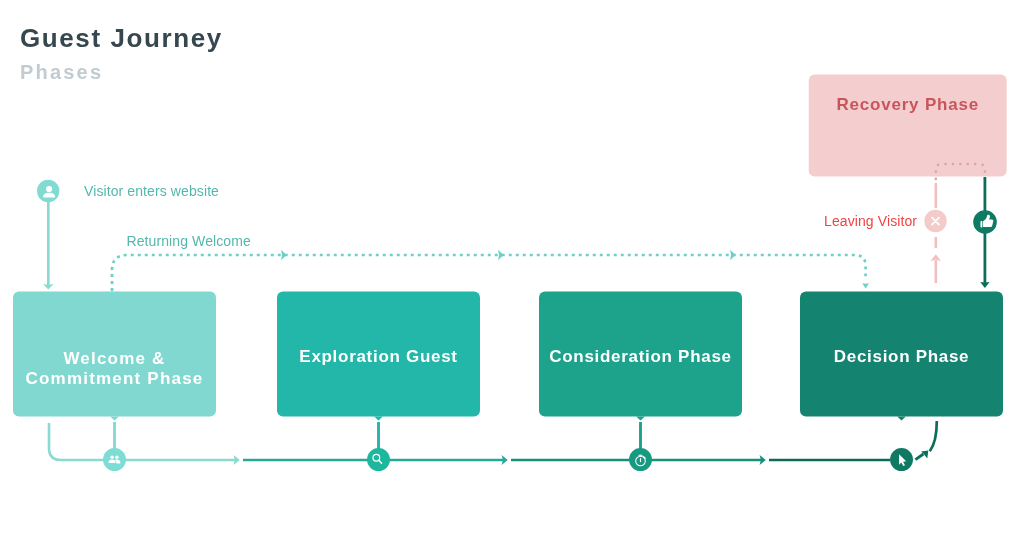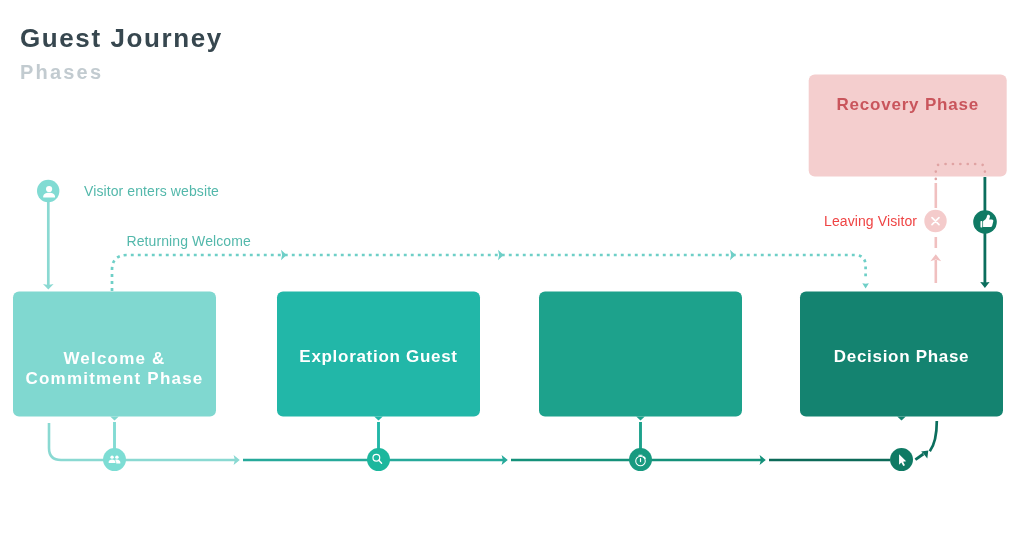--- a/index.html
+++ b/index.html
@@ -160,19 +160,20 @@
     </g>
   </svg>
 
   <div class="rec-label-wrap">
     <span class="rec-label">Recovery Phase</span>
   </div>
 
   <div class="p-label p1"><span>Welcome &amp;
 Commitment Phase</span></div>
   <div class="p-label p2"><span>Exploration Guest</span></div>
+  <div class="p-label p3"><span>Consideration Phase</span></div>
   <div class="p-label p4"><span>Decision Phase</span></div>
 
   <div class="note n-visitor">Visitor enters website</div>
   <div class="note n-returning">Returning Welcome</div>
   <div class="note n-leaving">Leaving Visitor</div>
 
 </div>
 
 </body></html>

